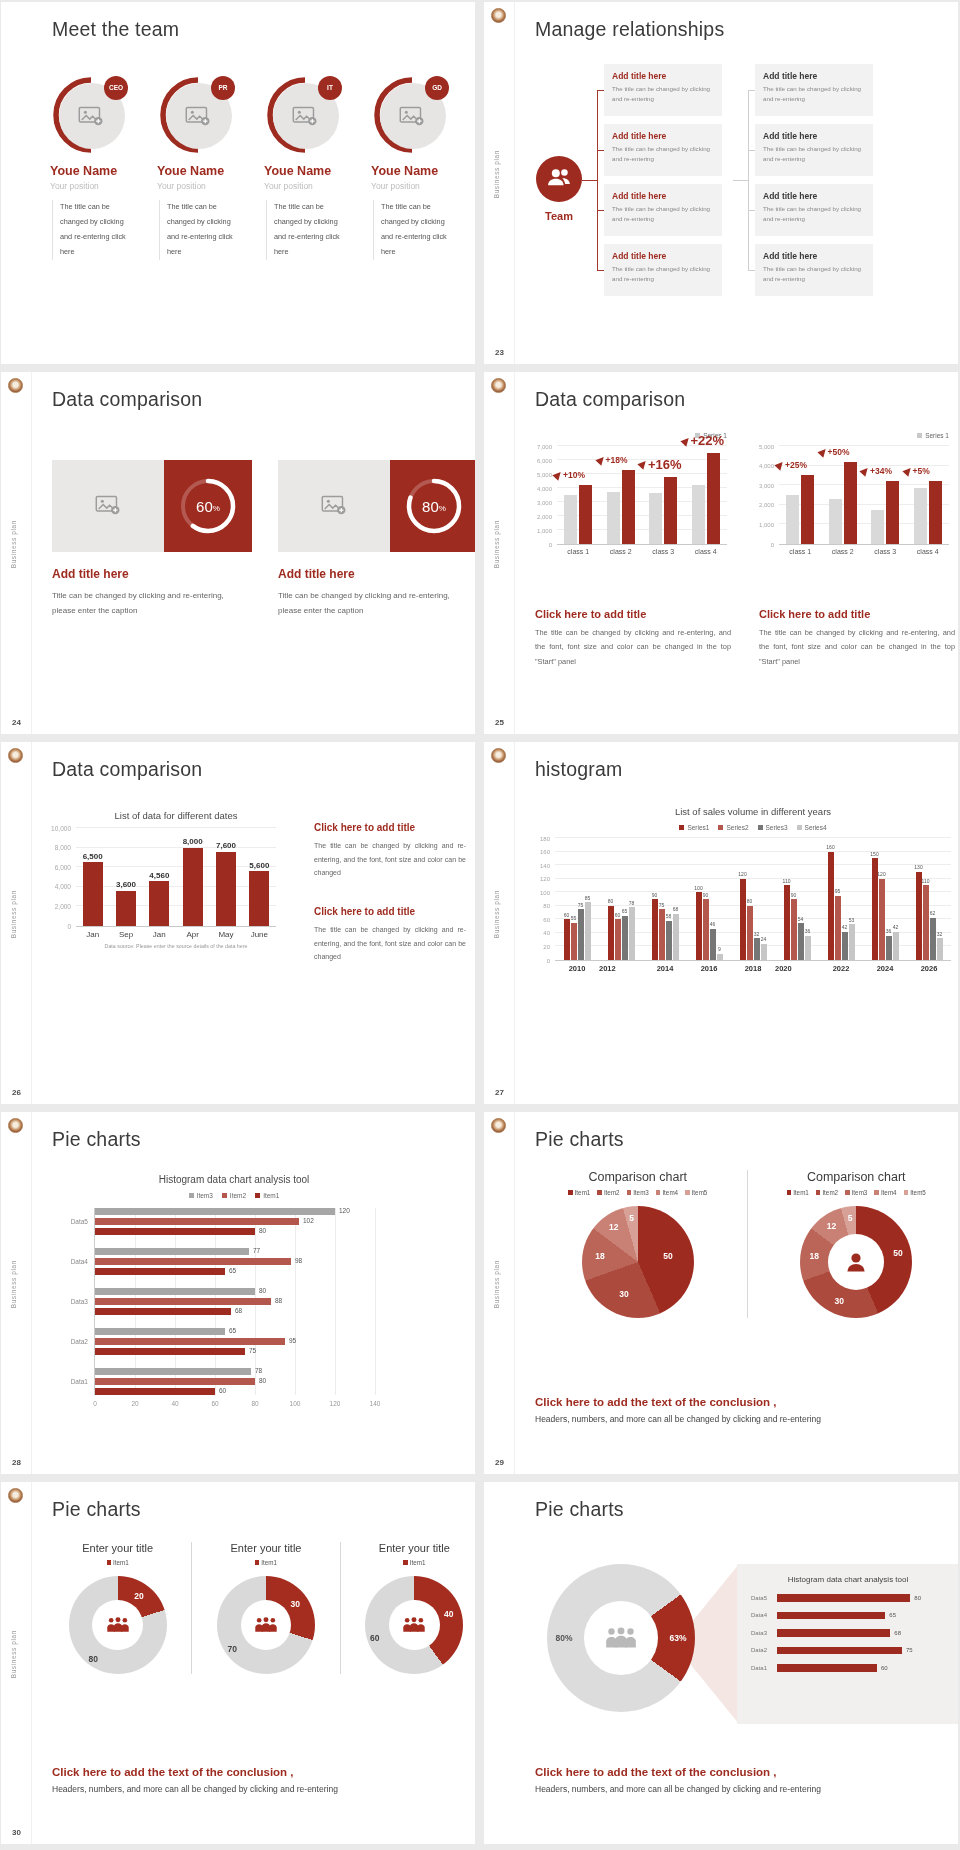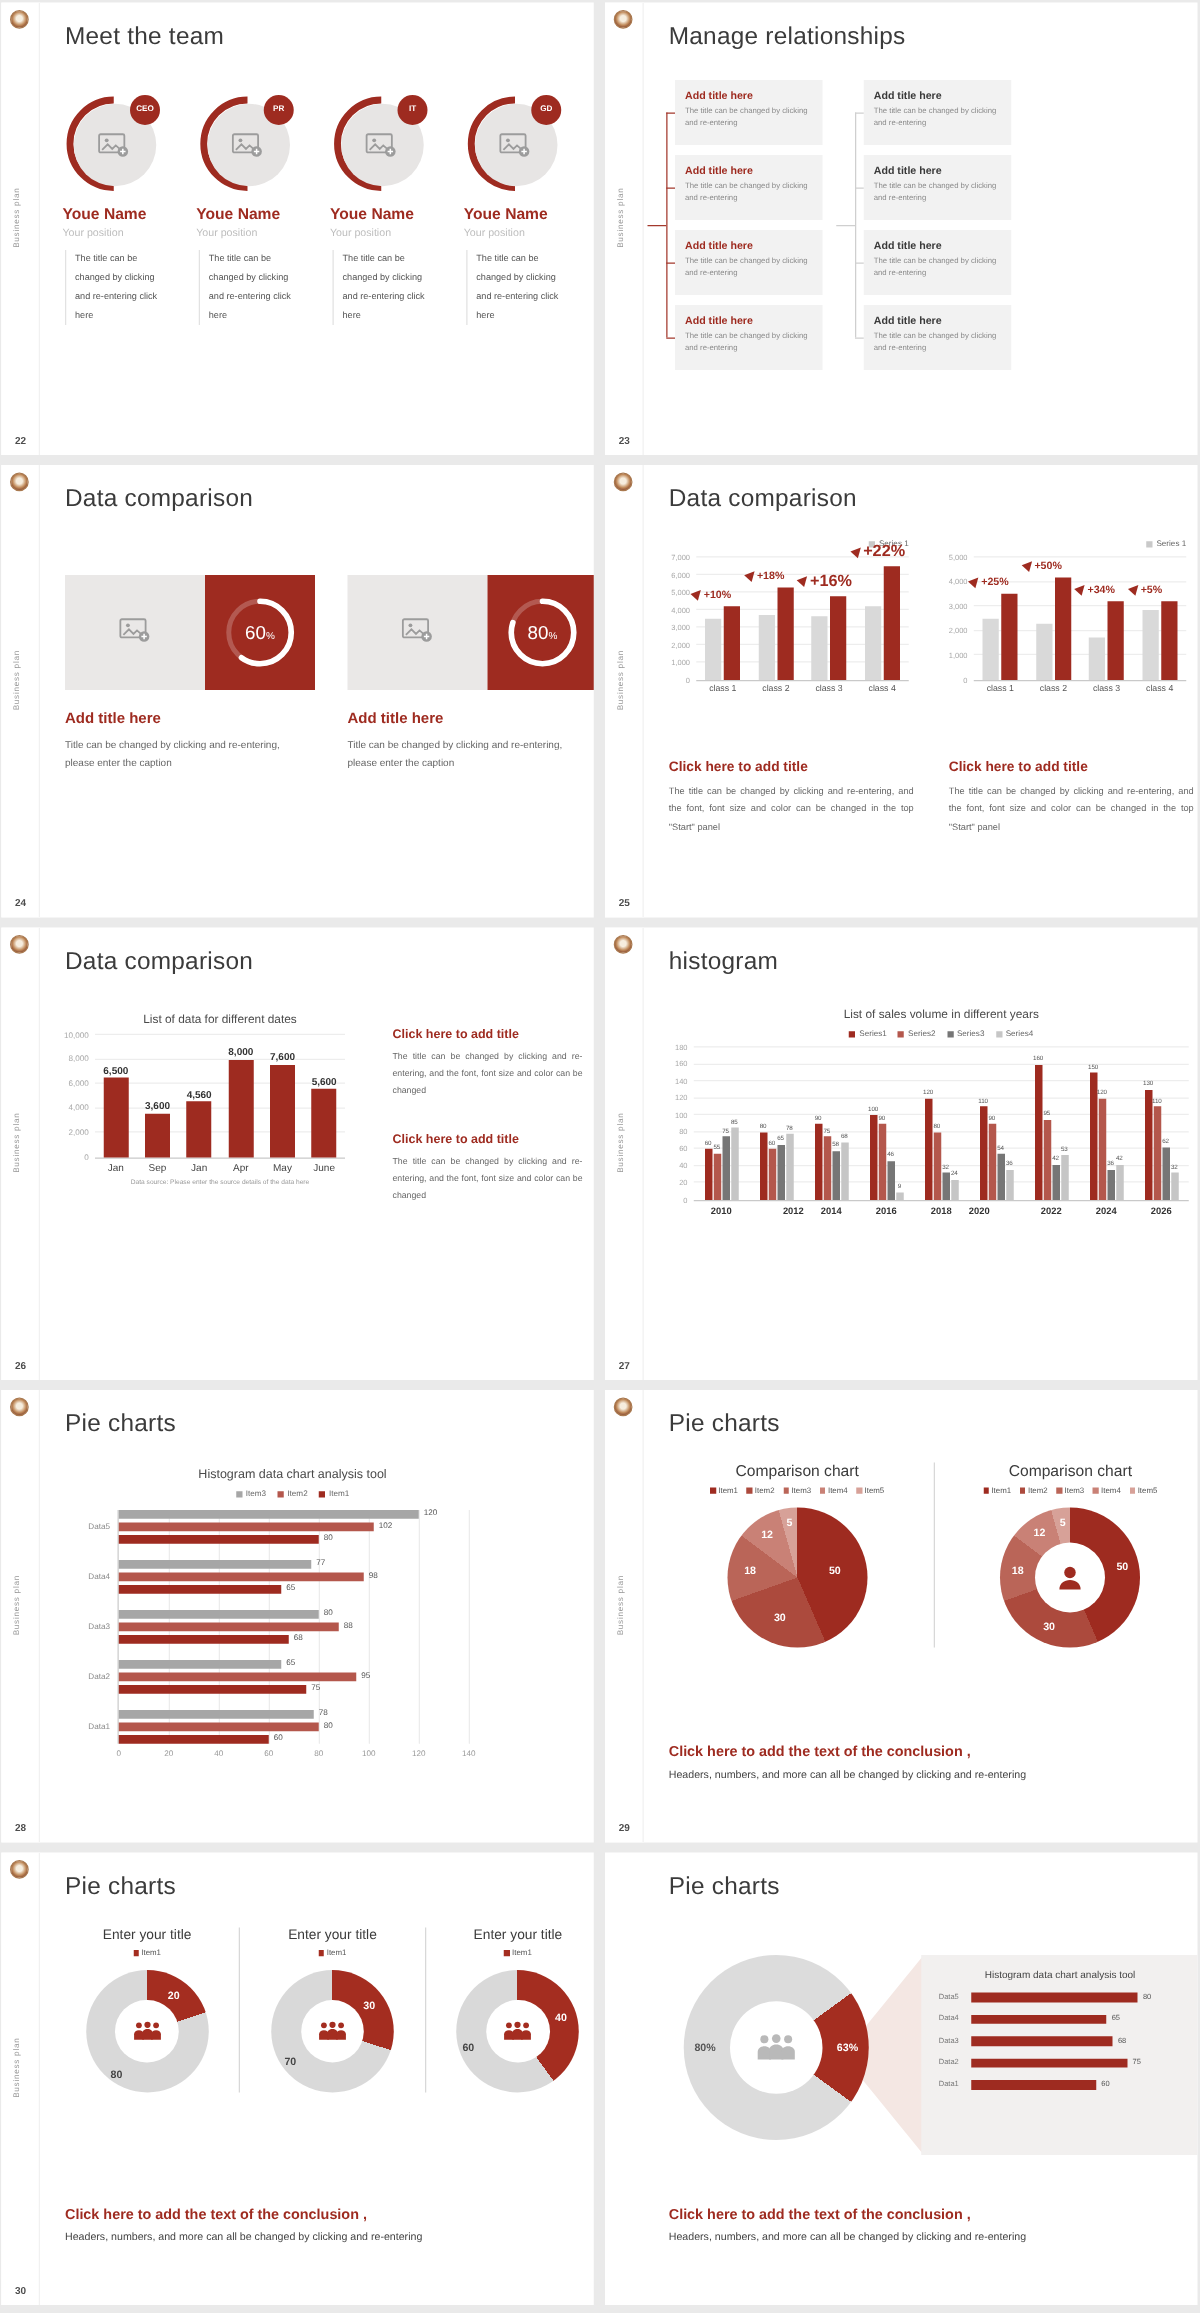--- a/index.html
+++ b/index.html
@@ -103,25 +103,20 @@
   .prow .pl{width:26px;font-size:6px;color:#777;}
   .prow .pb{height:7.5px;background:#9E2B20;}
   .prow .pv{font-size:6px;color:#555;margin-left:4px;}
 </style>
 </head>
 <body>
 
 <div class="grid">
 
   <div class="slide">
-    <div class="rail">
-      <span class="logo"></span>
-      <span class="vtext">Business plan</span>
-      <span class="pagenum">22</span>
-    </div>
     <div class="content">
       <div class="stitle">Meet the team</div>
       <div class="s22-row">
         <div class="member">
           <span class="avatar">
             <svg width="78" height="78" viewBox="0 0 78 78">
                 <path d="M41 4 A35 35 0 0 0 41 74" fill="none" stroke="#9E2B20" stroke-width="5.5"></path>
                 <circle cx="42" cy="40" r="33" fill="#E7E5E4"></circle>
               </svg>
             <span class="ph-icon"><svg width="26" height="21" viewBox="0 0 32 26">
@@ -200,20 +195,33 @@
 
   <div class="slide">
     <div class="rail">
       <span class="logo"></span>
       <span class="vtext">Business plan</span>
       <span class="pagenum">23</span>
     </div>
     <div class="content">
       <div class="stitle">Manage relationships</div>
       <div class="org">
+        <div class="org-nodecol">
+          <div class="node-circle node-red">
+              <span><svg width="26" height="20" viewBox="0 0 28 22">
+                  <g fill="#fff">
+                    <circle cx="10.5" cy="7" r="4.4"></circle>
+                    <path d="M2 20c0-4.4 3.8-7 8.5-7s8.5 2.6 8.5 7z"></path>
+                    <circle cx="20" cy="6" r="3.6"></circle>
+                    <path d="M17.5 12.4c3.9-.6 8 1.7 8.5 6.3h-5.2c-.5-2.7-1.7-4.9-3.3-6.3z"></path>
+                  </g>
+                </svg></span>
+            </div>
+          <div class="node-label t-red">Team</div>
+        </div>
         <div class="org-conn cred">
             <i class="v"></i>
             <i class="s1"></i>
             <i class="s2"></i>
             <i class="s3"></i>
             <i class="s4"></i>
             <i class="lead"></i>
           </div>
         <div class="org-boxes">
           <div class="org-box">
@@ -566,21 +574,21 @@
             <span style="position: absolute; left: 21.5px; bottom: 59.1111px; width: 22px; text-align: center; font-size: 5px; color: rgb(85, 85, 85); font-weight: normal;">85</span>
             <span style="position: absolute; left: 0px; width: 44px; top: 126px; text-align: center; font-size: 7.5px; color: rgb(51, 51, 51); font-weight: bold;">2010</span>
             <div style="position: absolute; left: 52.5px; bottom: 0px; width: 6px; height: 54.2222px; background: rgb(158, 43, 32);"></div>
             <span style="position: absolute; left: 44.5px; bottom: 55.7222px; width: 22px; text-align: center; font-size: 5px; color: rgb(85, 85, 85); font-weight: normal;">80</span>
             <div style="position: absolute; left: 59.5px; bottom: 0px; width: 6px; height: 40.6667px; background: rgb(180, 87, 76);"></div>
             <span style="position: absolute; left: 51.5px; bottom: 42.1667px; width: 22px; text-align: center; font-size: 5px; color: rgb(85, 85, 85); font-weight: normal;">60</span>
             <div style="position: absolute; left: 66.5px; bottom: 0px; width: 6px; height: 44.0556px; background: rgb(118, 118, 118);"></div>
             <span style="position: absolute; left: 58.5px; bottom: 45.5556px; width: 22px; text-align: center; font-size: 5px; color: rgb(85, 85, 85); font-weight: normal;">65</span>
             <div style="position: absolute; left: 73.5px; bottom: 0px; width: 6px; height: 52.8667px; background: rgb(198, 198, 198);"></div>
             <span style="position: absolute; left: 65.5px; bottom: 54.3667px; width: 22px; text-align: center; font-size: 5px; color: rgb(85, 85, 85); font-weight: normal;">78</span>
-            <span style="position: absolute; left: 44px; width: 44px; top: 126px; text-align: right; font-size: 7.5px; color: rgb(51, 51, 51); font-weight: bold;">2012</span>
+            <span style="position: absolute; left: 44px; width: 44px; top: 126px; text-align: left; font-size: 7.5px; color: rgb(51, 51, 51); font-weight: bold;">2012</span>
             <div style="position: absolute; left: 96.5px; bottom: 0px; width: 6px; height: 61px; background: rgb(158, 43, 32);"></div>
             <span style="position: absolute; left: 88.5px; bottom: 62.5px; width: 22px; text-align: center; font-size: 5px; color: rgb(85, 85, 85); font-weight: normal;">90</span>
             <div style="position: absolute; left: 103.5px; bottom: 0px; width: 6px; height: 50.8333px; background: rgb(180, 87, 76);"></div>
             <span style="position: absolute; left: 95.5px; bottom: 52.3333px; width: 22px; text-align: center; font-size: 5px; color: rgb(85, 85, 85); font-weight: normal;">75</span>
             <div style="position: absolute; left: 110.5px; bottom: 0px; width: 6px; height: 39.3111px; background: rgb(118, 118, 118);"></div>
             <span style="position: absolute; left: 102.5px; bottom: 40.8111px; width: 22px; text-align: center; font-size: 5px; color: rgb(85, 85, 85); font-weight: normal;">58</span>
             <div style="position: absolute; left: 117.5px; bottom: 0px; width: 6px; height: 46.0889px; background: rgb(198, 198, 198);"></div>
             <span style="position: absolute; left: 109.5px; bottom: 47.5889px; width: 22px; text-align: center; font-size: 5px; color: rgb(85, 85, 85); font-weight: normal;">68</span>
             <span style="position: absolute; left: 88px; width: 44px; top: 126px; text-align: center; font-size: 7.5px; color: rgb(51, 51, 51); font-weight: bold;">2014</span>
             <div style="position: absolute; left: 140.5px; bottom: 0px; width: 6px; height: 67.7778px; background: rgb(158, 43, 32);"></div>

